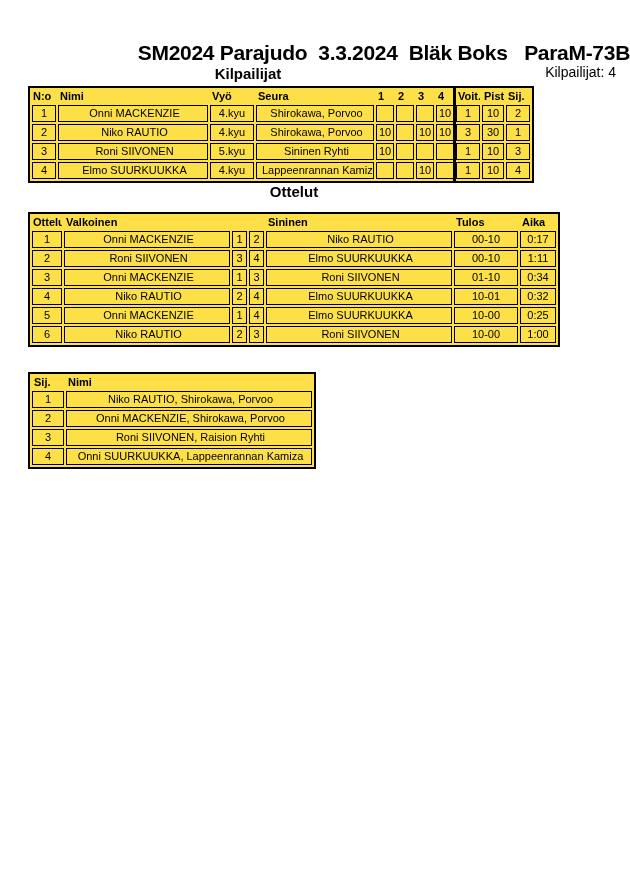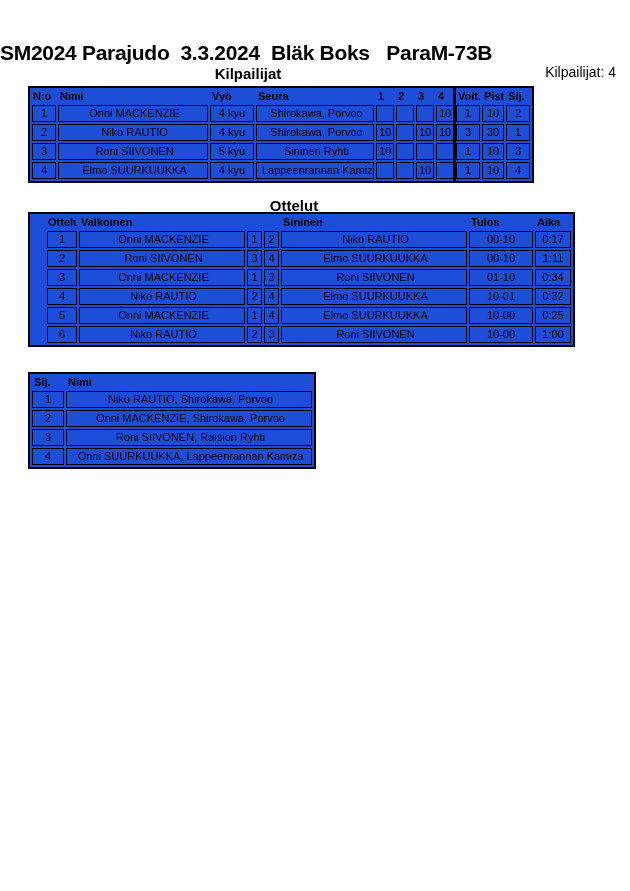--- a/index.html
+++ b/index.html
@@ -2,40 +2,40 @@
 <html><head>
 <meta charset="utf-8">
 <style>
   html,body{margin:0;padding:0;background:#e8e8e8;}
   .page{
     position:relative;width:630px;height:891px;background:#ffffff;
     font-family:"Liberation Sans","DejaVu Sans",sans-serif;color:#000;
     margin:0 auto;overflow:hidden;
   }
   .title{
-    position:absolute;top:41px;left:0;width:630px;text-align:left;
+    position:absolute;top:41px;left:0;width:630px;text-align:right;
     font-size:21px;font-weight:bold;white-space:pre;letter-spacing:-0.3px;
   }
   .sec-label{position:absolute;font-size:15px;font-weight:bold;text-align:center;white-space:nowrap;}
   .lbl-kilpailijat{top:65px;left:28px;width:440px;}
-  .lbl-ottelut{top:197px;left:28px;width:532px;}
+  .lbl-ottelut{top:183px;left:28px;width:532px;}
   .lbl-tulokset{top:355px;left:35px;width:260px;margin-top:14px;}
   .count{position:absolute;top:64px;left:430px;width:186px;text-align:right;font-size:14px;}
 
   .twrap{position:absolute;}
   .w1{left:28px;top:86px;}
   .w2{left:28px;top:212px;}
   .w3{left:28px;top:372px;}
 
   table{
     border-collapse:separate;border-spacing:2px;border:2px solid #000;
-    table-layout:fixed;background:#1d4ed8;
+    table-layout:fixed;background:#fde047;
   }
   .t1{width:506px;}
-  .t2{width:532px;padding-left:15px;}
+  .t2{width:532px;}
   .t3{width:288px;}
   th,td{
     box-sizing:border-box;overflow:hidden;white-space:nowrap;
     font-size:11px;line-height:13px;vertical-align:middle;
   }
   th{border:none;font-weight:bold;height:13px;padding:0 2px;text-align:left;}
   td{border:1px solid #000;height:16px;padding:1px 2px;text-align:center;}
   th.al,td.al{text-align:center;padding-left:5px;}
   th.hl{text-align:left;padding-left:1px;}
   

